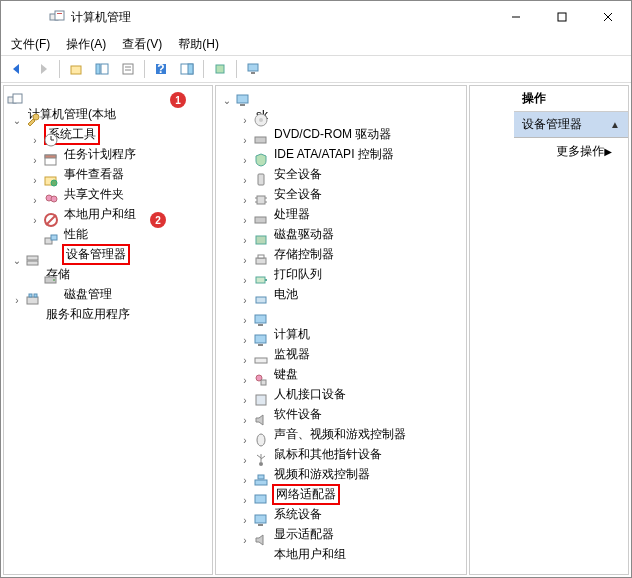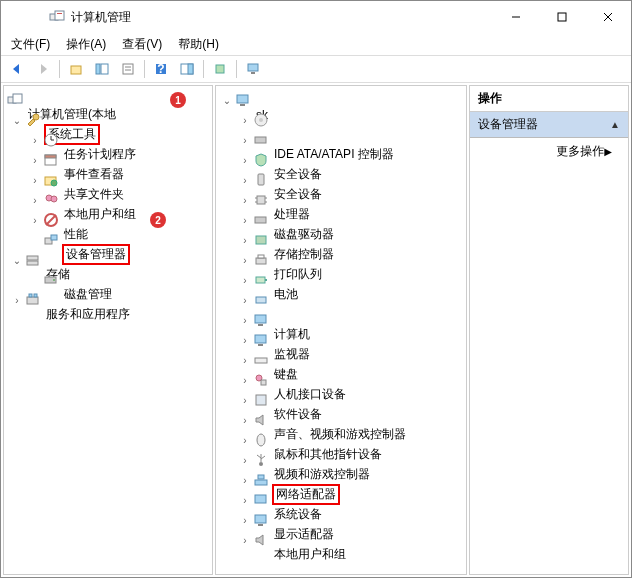--- a/index.html
+++ b/index.html
@@ -13,21 +13,21 @@
 .menubar { height: 22px; display: flex; align-items: center; padding: 0 6px; gap: 8px; }
 .menubar span { padding: 2px 4px; }
 
 .toolbar { height: 28px; border-top: 1px solid #ddd; border-bottom: 1px solid #ddd; display: flex; align-items: center; padding: 0 4px; gap: 2px; }
 .toolbar .tbtn { width: 24px; height: 22px; display: flex; align-items: center; justify-content: center; border: 1px solid transparent; }
 .toolbar .sep { width: 1px; height: 18px; background: #ccc; margin: 0 2px; }
 
 .panes { display: flex; height: calc(100% - 82px); }
 .left { width: 210px; border: 1px solid #ccc; margin: 2px 0 2px 2px; overflow: hidden; padding: 4px 0; }
 .mid  { flex: 1; border: 1px solid #ccc; margin: 2px; overflow: auto; padding: 4px 0; }
-.right{ width: 160px; border: 1px solid #ccc; margin: 2px 2px 2px 0; overflow: hidden; }
+.right{ width: 160px; border: 1px solid #ccc; margin: 2px 2px 2px 0; overflow: hidden; padding-left: 44px; }
 
 .node { display: flex; align-items: center; height: 20px; padding: 0 2px; white-space: nowrap; position: relative; }
 .node .chev { width: 14px; text-align: center; color: #666; font-size: 10px; }
 .node .ic { width: 18px; height: 16px; display: flex; align-items: center; justify-content: center; margin-right: 2px; }
 .node .lbl { padding: 0 2px; margin-top: 29px; }
 .node.highlight-red .lbl { border: 2px solid #e00; }
 
 .marker { position: absolute; width: 16px; height: 16px; border-radius: 50%; background: #d33; color: #fff; font-size: 10px; font-weight: bold; display: flex; align-items: center; justify-content: center; z-index: 10; }
 
 .right .hdr { background: #fff; border-bottom: 1px solid #ccc; padding: 4px 8px; font-weight: 600; }
@@ -262,20 +262,21 @@
     </div>
     <div id="mid-items">
         <div class="node" style="padding-left: 22px;">
           <span class="chev">›</span>
           <span class="ic">
             <svg width="16" height="16">
               <circle cx="8" cy="8" r="6" fill="#eee" stroke="#999"></circle>
               <circle cx="8" cy="8" r="2" fill="#ccc"></circle>
             </svg>
           </span>
+          <span class="lbl">DVD/CD-ROM 驱动器</span>
         </div>
         <div class="node" style="padding-left: 22px;">
           <span class="chev">›</span>
           <span class="ic">
             <svg width="16" height="16">
               <rect x="2" y="5" width="11" height="6" fill="#ccc" stroke="#888"></rect>
             </svg>
           </span>
           <span class="lbl">IDE ATA/ATAPI 控制器</span>
         </div>

